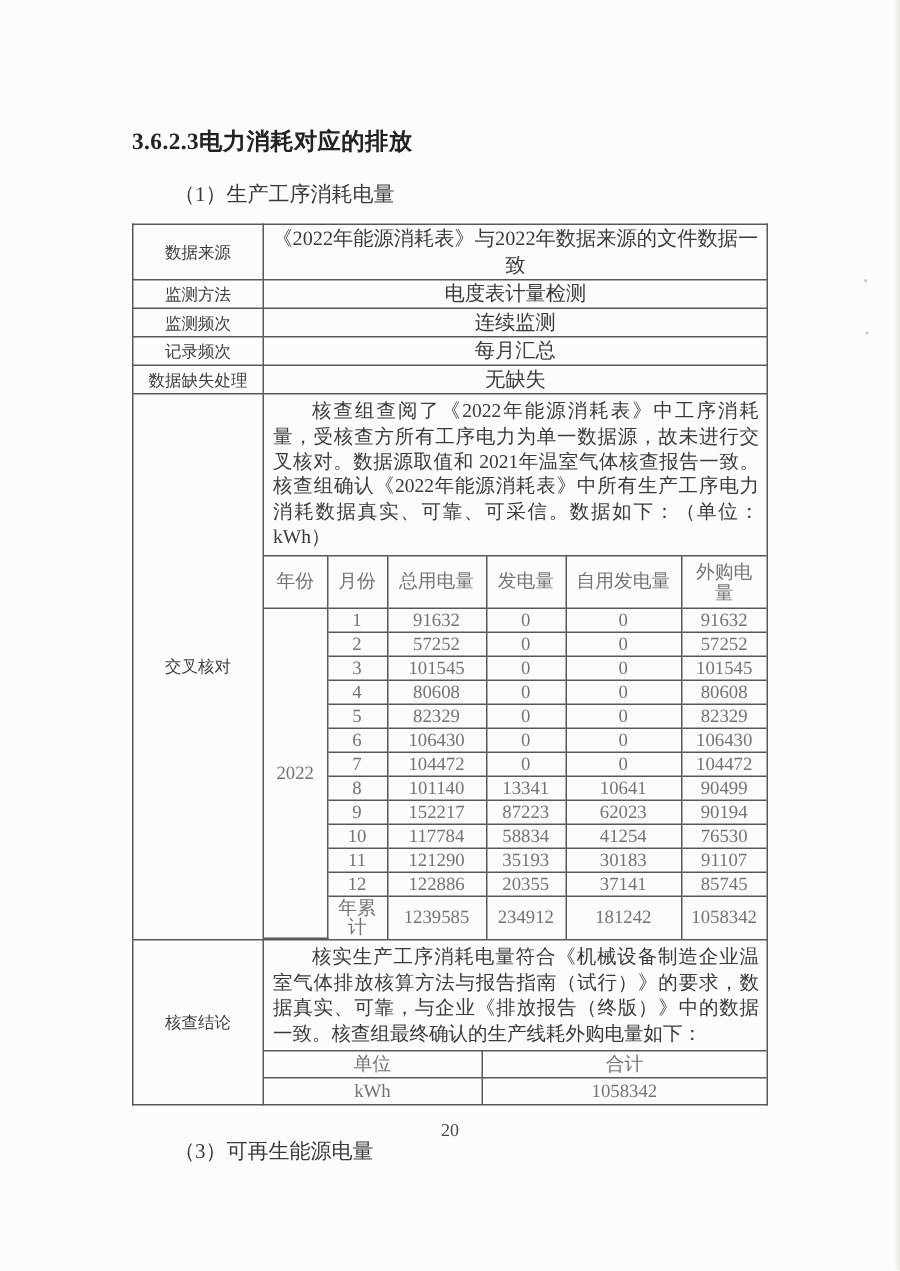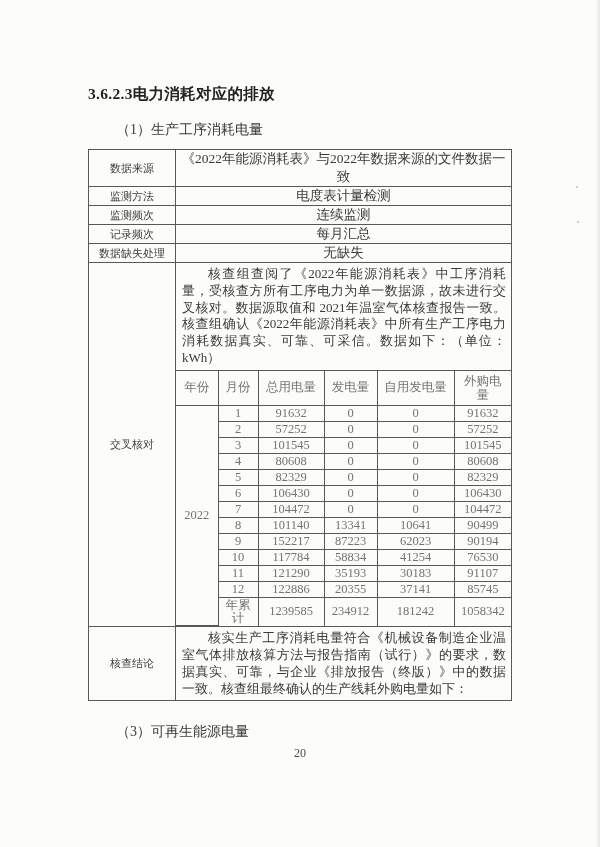--- a/index.html
+++ b/index.html
@@ -222,20 +222,36 @@
                 </tr>
               </tbody>
             </table>
           </td>
         </tr>
 
         <tr>
           <td class="lbl">核查结论</td>
           <td class="cell-block">
             <div class="para">核实生产工序消耗电量符合《机械设备制造企业温室气体排放核算方法与报告指南（试行）》的要求，数据真实、可靠，与企业《排放报告（终版）》中的数据一致。核查组最终确认的生产线耗外购电量如下：</div>
+            <table class="inner sum">
+              <colgroup>
+                  <col style="width:145px">
+                  <col>
+                </colgroup>
+              <tbody>
+                <tr>
+                  <th class="no-l">单位</th>
+                  <th class="no-r">合计</th>
+                </tr>
+                <tr>
+                  <td class="no-l">kWh</td>
+                  <td class="no-r">1058342</td>
+                </tr>
+              </tbody>
+            </table>
           </td>
         </tr>
       </tbody>
     </table>
 
     <div class="subsec" style="margin-top:22px;">（3）可再生能源电量</div>
   </div>
 
   <div class="page-num">20</div>
 </div>

